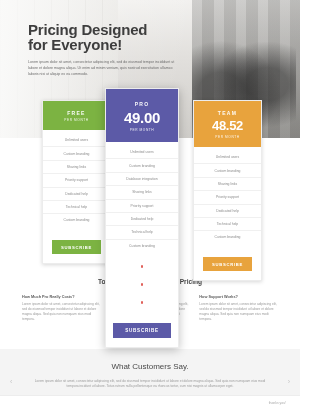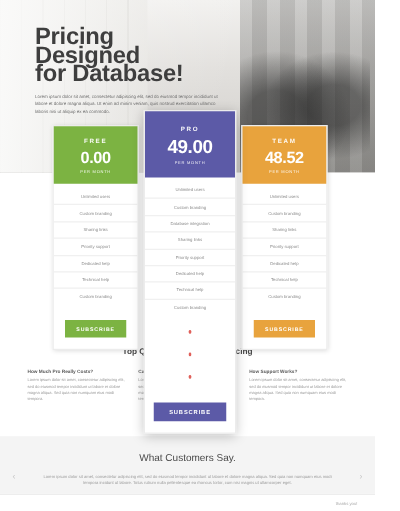--- a/index.html
+++ b/index.html
@@ -44,21 +44,21 @@
       radial-gradient(ellipse at 28% 60%, rgba(40,40,40,0.55) 0 22%, rgba(0,0,0,0) 55%),
       radial-gradient(ellipse at 72% 52%, rgba(30,30,30,0.50) 0 20%, rgba(0,0,0,0) 52%);
     filter: blur(0.4px);
   }
   .hero-inner {
     position: relative;
     padding: 22px 0 0 28px;
     width: 175px;
   }
   .hero-title {
-    font-size: 19px;
+    font-size: 15px;
     line-height: 15px;
     font-weight: bold;
     color: #3e3e3e;
     letter-spacing: -0.2px;
   }
   .hero-sub {
     margin-top: 7px;
     font-size: 3.6px;
     line-height: 6px;
     color: #6d6d6d;
@@ -71,21 +71,21 @@
     margin-top: -38px;
     height: 170px;
   }
   .card {
     position: absolute;
     background: #ffffff;
     box-shadow: 0 1px 4px rgba(0,0,0,0.16);
     border: 1px solid #ececec;
   }
   .card-free { left: 42px; top: 0; width: 69px; }
-  .card-pro  { left: 115px; top: -12px; width: 74px; z-index: 3; box-shadow: 0 2px 9px rgba(0,0,0,0.25); }
+  .card-pro  { left: 105px; top: -12px; width: 74px; z-index: 3; box-shadow: 0 2px 9px rgba(0,0,0,0.25); }
   .card-team { left: 193px; top: 0; width: 69px; }
 
   .card-head {
     text-align: center;
     color: #fff;
     padding: 9px 0 8px;
   }
   .card-pro .card-head { padding: 12px 0 10px; }
   .plan-name {
     font-size: 5px;
@@ -206,32 +206,31 @@
 <body>
 
 <div class="page">
 
   <section class="hero">
     <div class="hero-photo"></div>
     <div class="hero-chairs"></div>
     <div class="hero-inner">
       <h1 class="hero-title">
         <span>Pricing Designed</span><br>
-        <span>for Database!</span>
+        <span>for Everyone!</span>
       </h1>
       <p class="hero-sub">Lorem ipsum dolor sit amet, consectetur adipiscing elit, sed do eiusmod tempor incididunt ut labore et dolore magna aliqua. Ut enim ad minim veniam, quis nostrud exercitation ullamco laboris nisi ut aliquip ex ea commodo.</p>
     </div>
   </section>
 
   <section class="pricing-wrap">
 
     <div class="card card-free">
       <div class="card-head" style="background:#7cb342">
         <div class="plan-name">FREE</div>
-        <div class="plan-price">0.00</div>
         <div class="plan-period">PER MONTH</div>
       </div>
       <div class="feat-list">
         <div class="feat">Unlimited users</div>
         <div class="feat">Custom branding</div>
         <div class="feat">Sharing links</div>
         <div class="feat">Priority support</div>
         <div class="feat">Dedicated help</div>
         <div class="feat">Technical help</div>
         <div class="feat">Custom branding</div>

